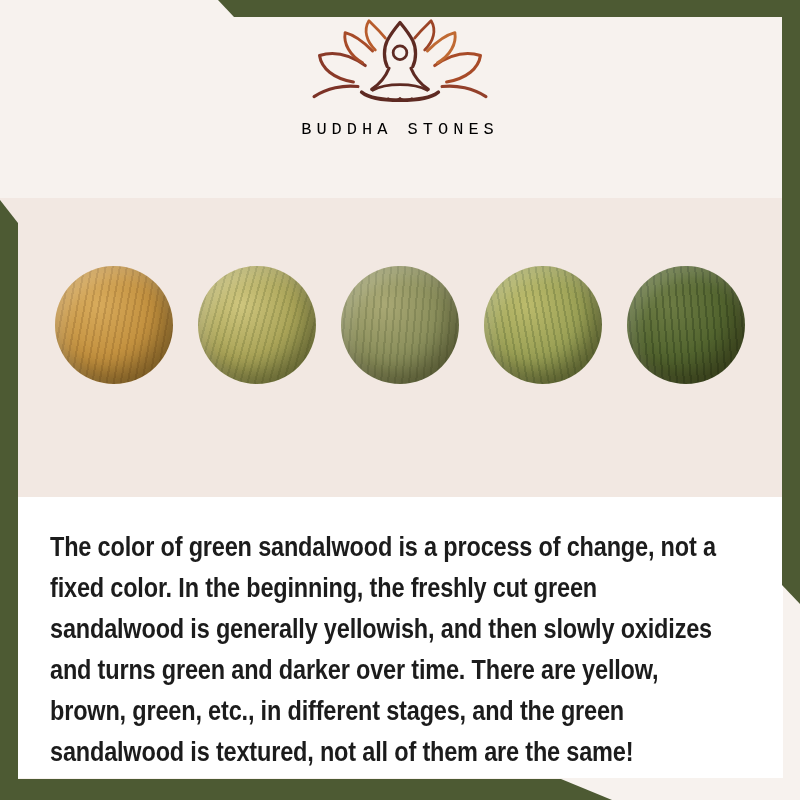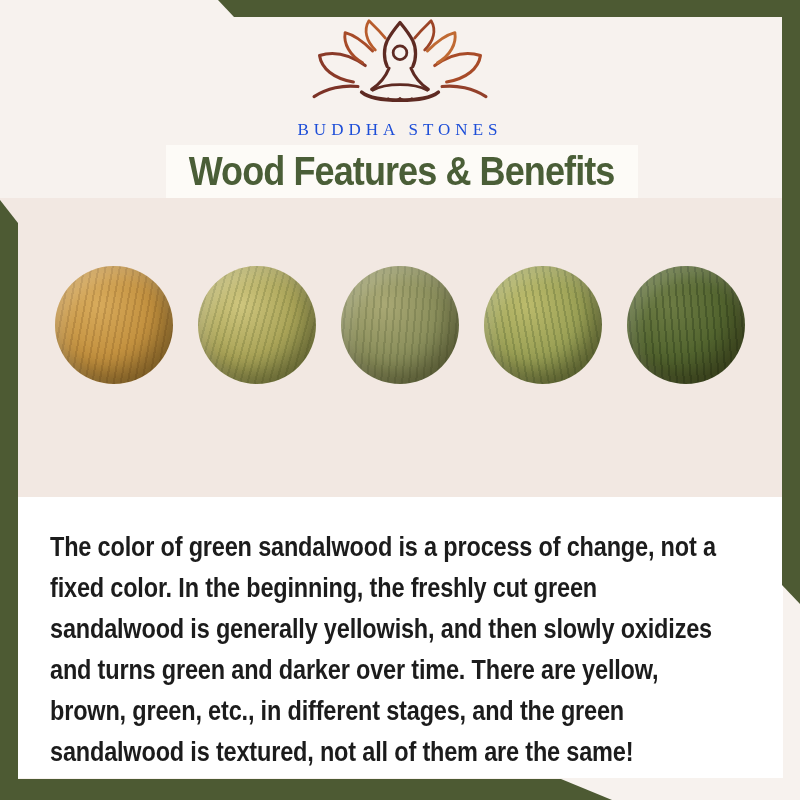--- a/index.html
+++ b/index.html
@@ -23,41 +23,38 @@
   .band-left{left:0;top:200px;width:18px;height:600px;clip-path:polygon(0 0,18px 23px,18px 600px,0 600px);}
   .band-bottom{left:0;top:779px;width:612px;height:21px;clip-path:polygon(0 0,561px 0,612px 21px,0 21px);}
   
   .banner{position:absolute;left:0;top:448px;width:562px;height:44px;background:#4d5a33;z-index:4;
     clip-path:polygon(0 0,538px 0,562px 44px,0 44px);display:flex;align-items:center;}
   .banner .banner-label{
     color:#ffffff;font-size:28px;font-weight:bold;white-space:nowrap;padding-left:26px;
     transform:scaleX(0.88);transform-origin:left center;letter-spacing:-0.5px;}
   
   .logo-wrap{position:absolute;left:0;top:18px;width:800px;display:flex;flex-direction:column;align-items:center;z-index:3;}
-  .brand-name{margin-top:2px;font-family:Liberation Serif, serif;font-size:17px;letter-spacing:5px;color:#1d4ed8;white-space:nowrap;}
+  .brand-name{margin-top:2px;font-family:Liberation Mono, monospace;font-size:17px;letter-spacing:5px;color:#000000;white-space:nowrap;}
   
   .beads-row{position:absolute;left:0;top:266px;width:800px;display:flex;justify-content:center;gap:25px;z-index:3;}
   .bead{width:118px;height:118px;border-radius:50%;
     box-shadow:inset -8px -12px 20px rgba(40,30,5,0.30), inset 7px 9px 16px rgba(255,255,255,0.22);}
   
   .body-text{position:absolute;left:50px;top:527px;width:840px;z-index:2;
     transform:scaleX(0.87);transform-origin:left top;}
   .body-line{font-size:27px;font-weight:bold;color:#1c1c1c;line-height:41px;letter-spacing:-0.2px;white-space:nowrap;}
 </style>
 </head>
 <body>
 
 <div class="canvas">
 
   <div class="pink-section"></div>
   <div class="white-panel"></div>
 
-  <div class="heading-strip">
-    <div class="title">Wood Features &amp; Benefits</div>
-  </div>
 
   <div class="logo-wrap">
     <span>
       <svg width="190" height="96" viewBox="0 0 200 105" fill="none" stroke-linecap="round" stroke-linejoin="round">
 
         <path d="M62,52 C45,40 28,36 12,41 C14,55 27,66 49,70" stroke="#8a3a28" stroke-width="3.4"></path>
 
         <path d="M138,52 C155,40 172,36 188,41 C186,55 173,66 151,70" stroke="#a84b28" stroke-width="3.4"></path>
 
         <path d="M54,75 C38,73 20,77 6,86" stroke="#7c3226" stroke-width="3.4"></path>

